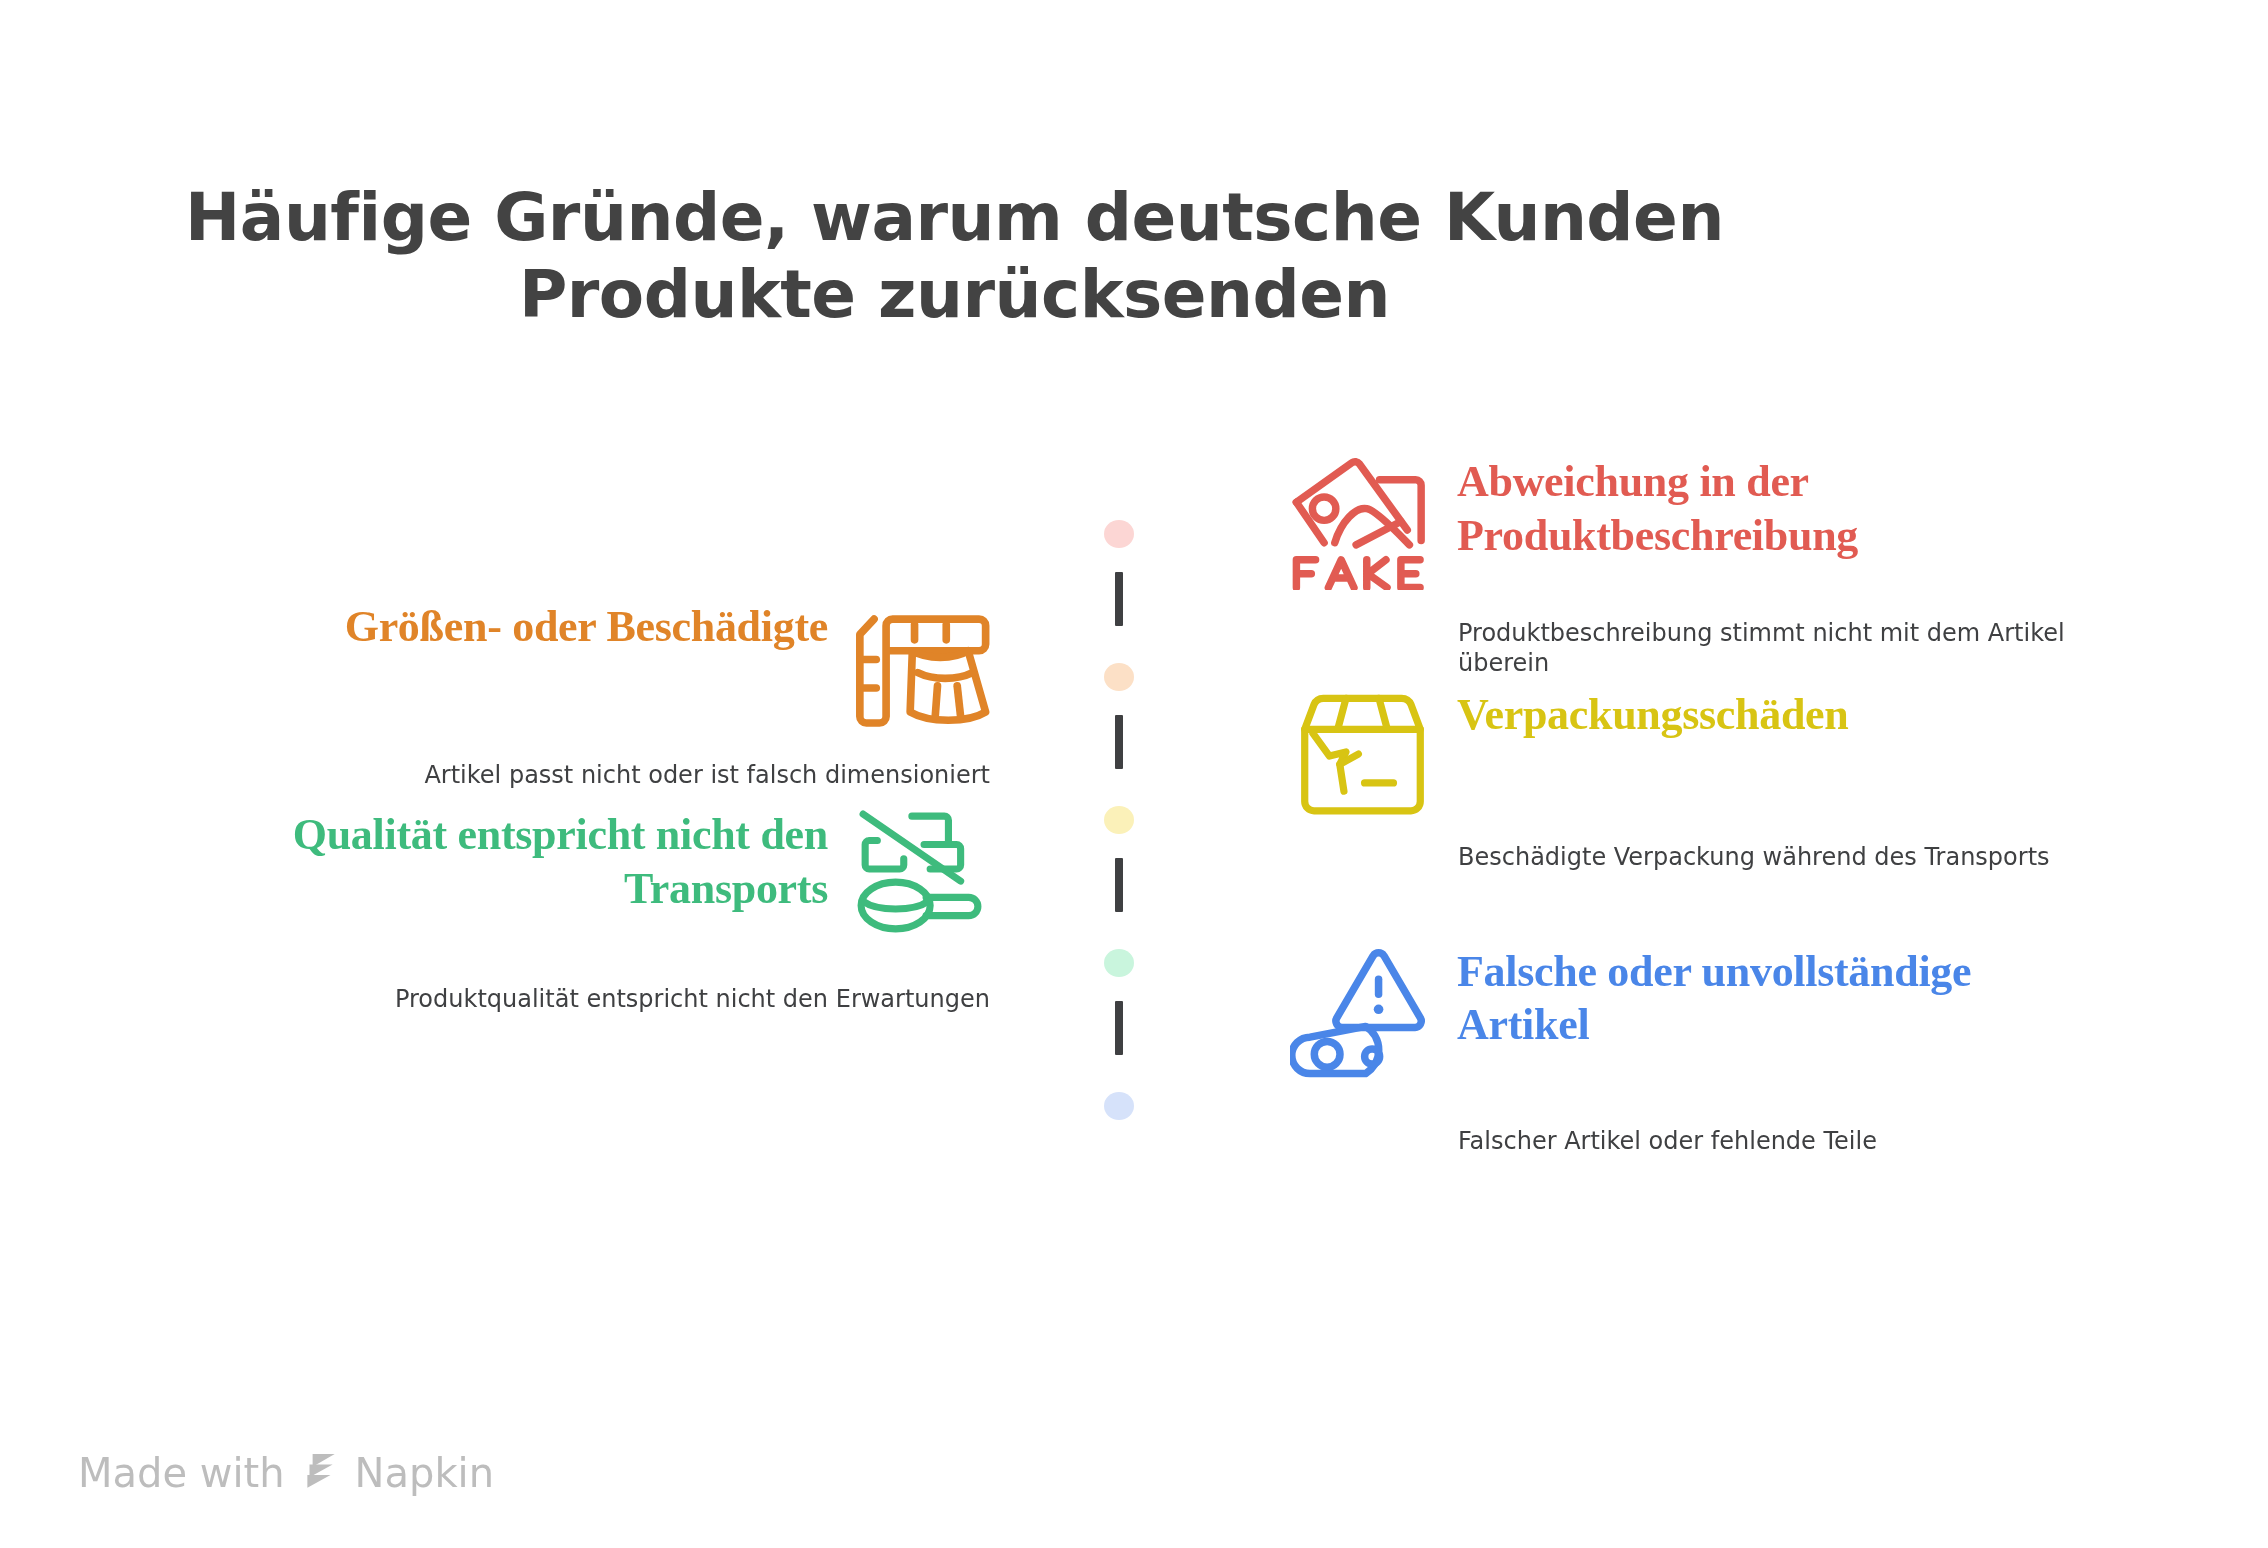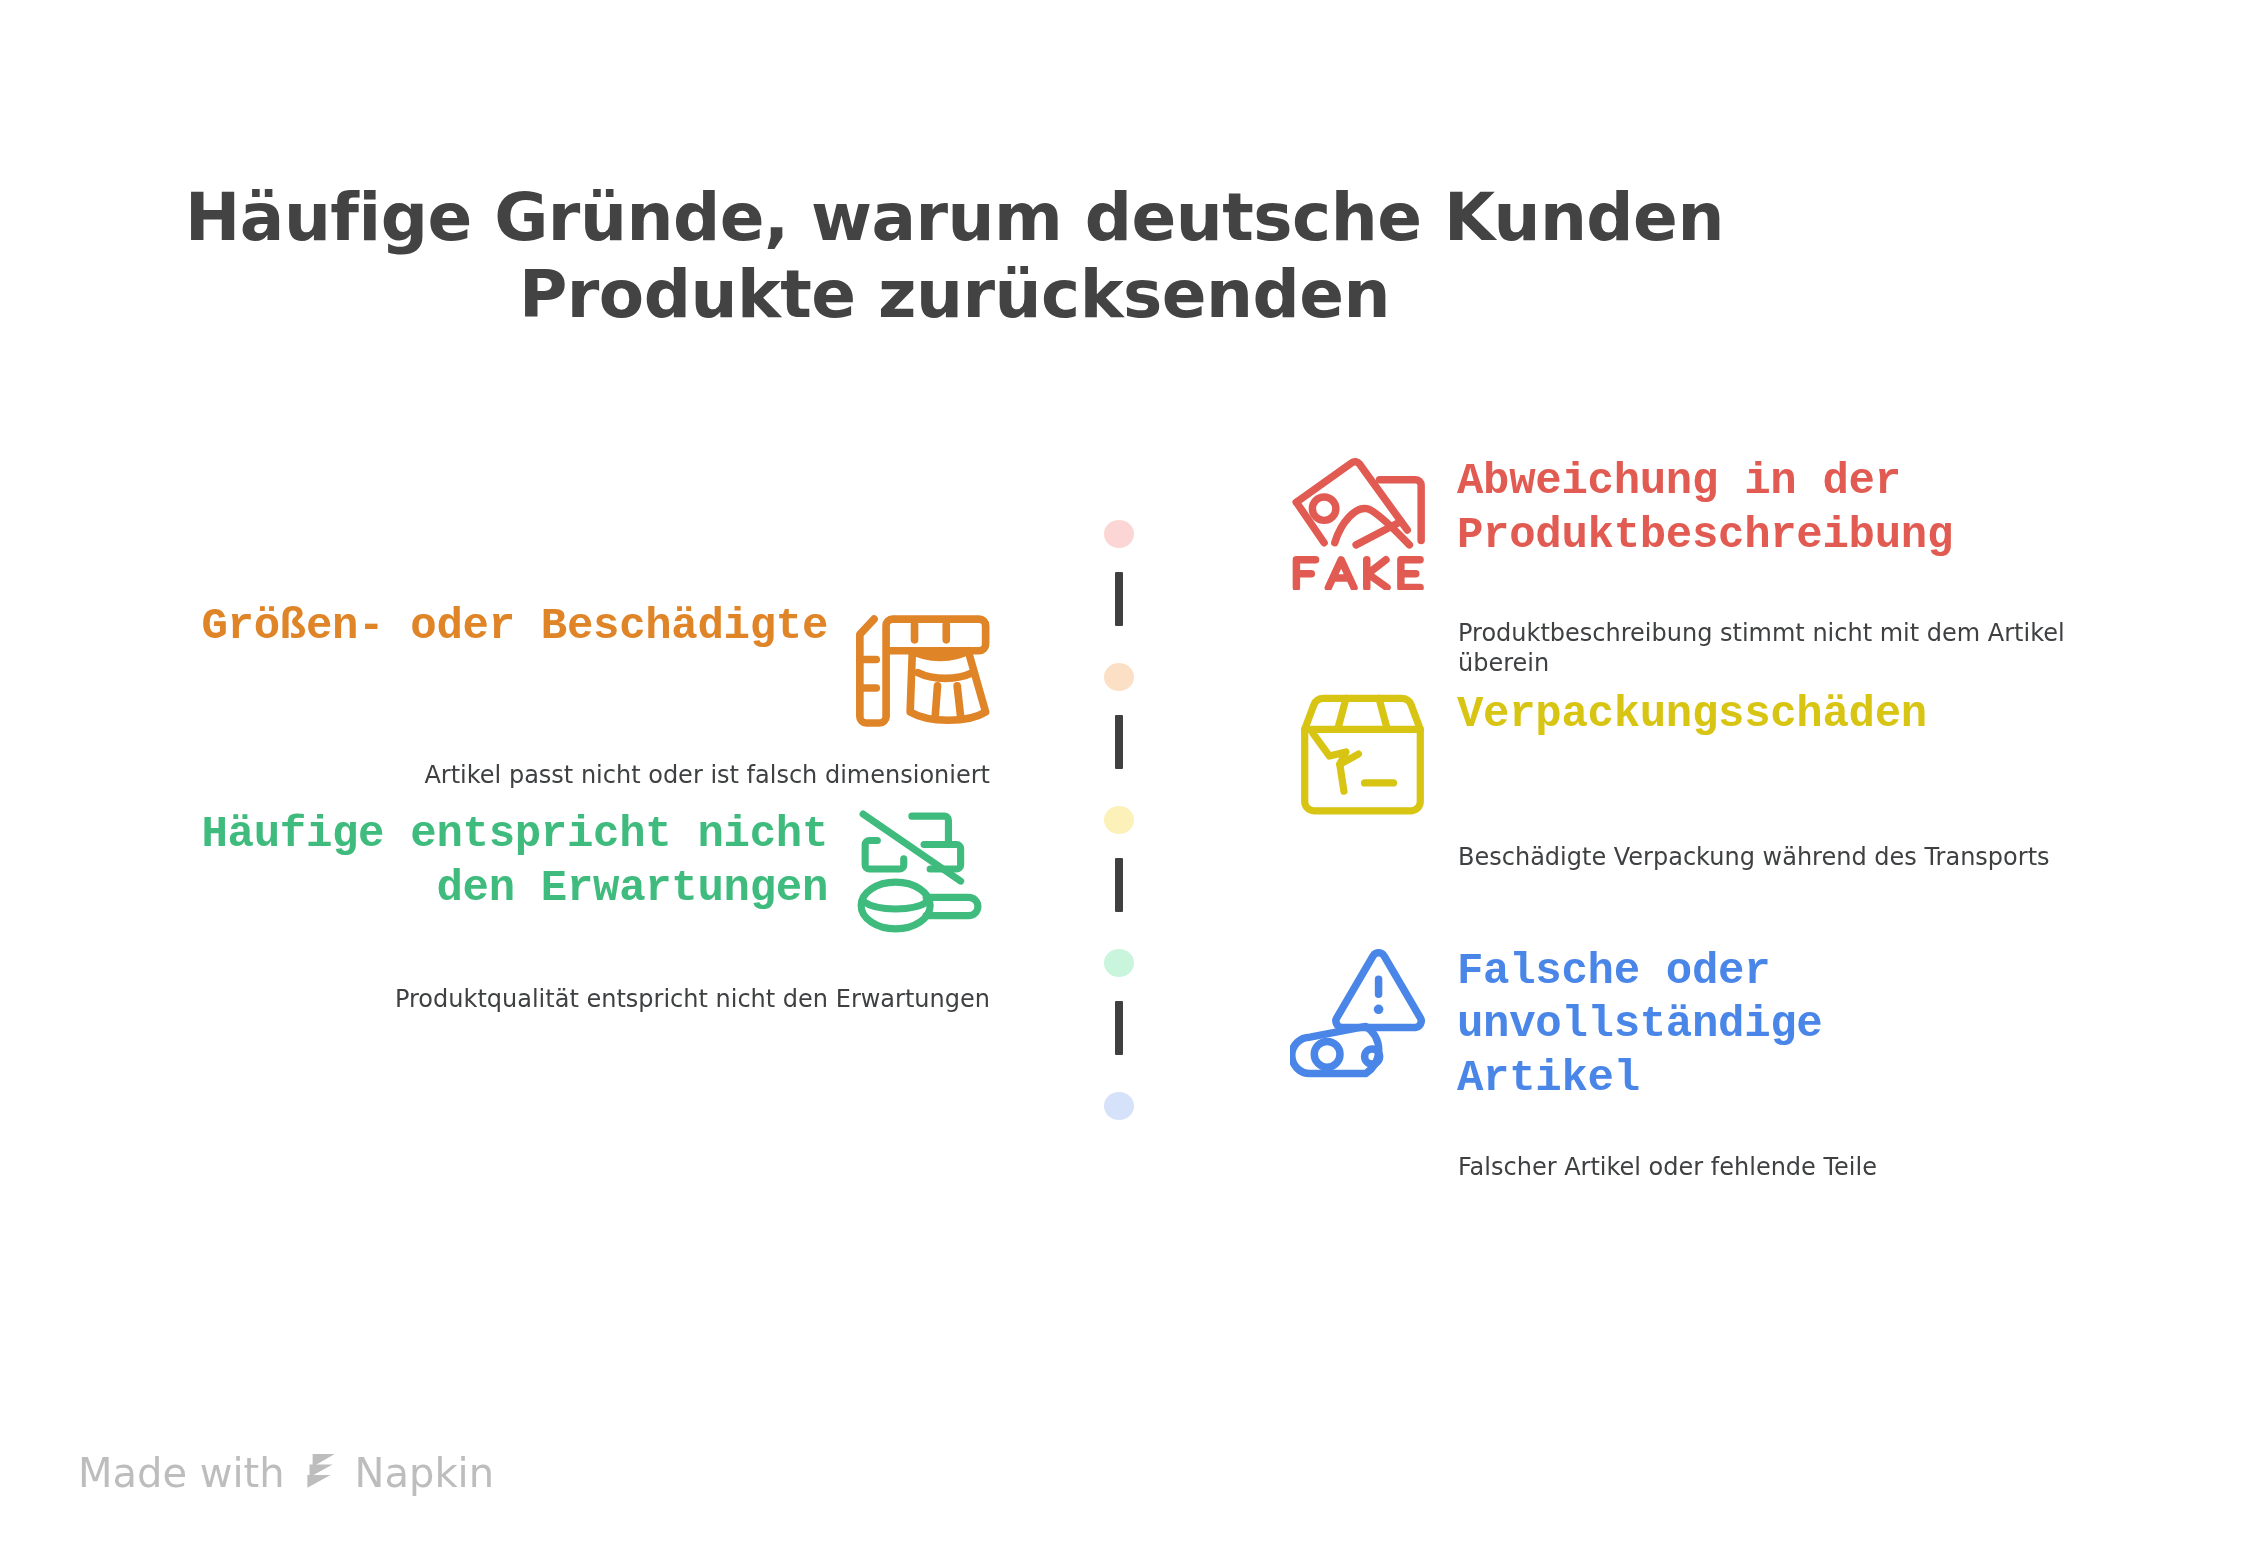--- a/index.html
+++ b/index.html
@@ -81,21 +81,21 @@
     gap: 22px;
   }
   .head-row-right {
     display: flex;
     align-items: flex-start;
     justify-content: flex-start;
     gap: 22px;
   }
 
   .heading {
-    font-family: Liberation Mono, monospace;
+    font-family: Liberation Serif, serif;
     font-weight: bold;
     font-size: 44px;
     line-height: 1.22;
     letter-spacing: -0.3px;
     margin: 0;
   }
   .h-left { text-align: right; max-width: 640px; }
   .h-right { text-align: left; max-width: 690px; }
 
   .desc {
@@ -178,21 +178,21 @@
           <path d="M80 78 L78 105"></path>
           <path d="M98 78 L101 105"></path>
         </svg>
       </span>
     </div>
     <p class="desc d-left">Artikel passt nicht oder ist falsch dimensioniert</p>
   </div>
 
   <div class="block" id="block-quality">
     <div class="head-row-left">
-      <h2 class="heading h-left" style="color:#3EBB7D">Häufige entspricht nicht den Erwartungen</h2>
+      <h2 class="heading h-left" style="color:#3EBB7D">Qualität entspricht nicht den Transports</h2>
       <span class="icon-box">
         <svg viewBox="0 0 128 128" fill="none" stroke="#3EBB7D" stroke-width="7" stroke-linecap="round" stroke-linejoin="round">
 
           <path d="M56 8 L88 8 a4 4 0 0 1 4 4 L92 34"></path>
           <path d="M14 32 L22 32 a4 4 0 0 0 0 0 M14 32 a4 4 0 0 0 -4 4 L10 56 a4 4 0 0 0 4 4 L44 60 a4 4 0 0 0 4 -4 L48 50"></path>
           <path d="M68 36 L100 36 a4 4 0 0 1 4 4 L104 56 a4 4 0 0 1 -4 4 L74 60"></path>
 
           <path d="M8 6 L104 72"></path>
 
           <ellipse cx="40" cy="96" rx="34" ry="23"></ellipse>

